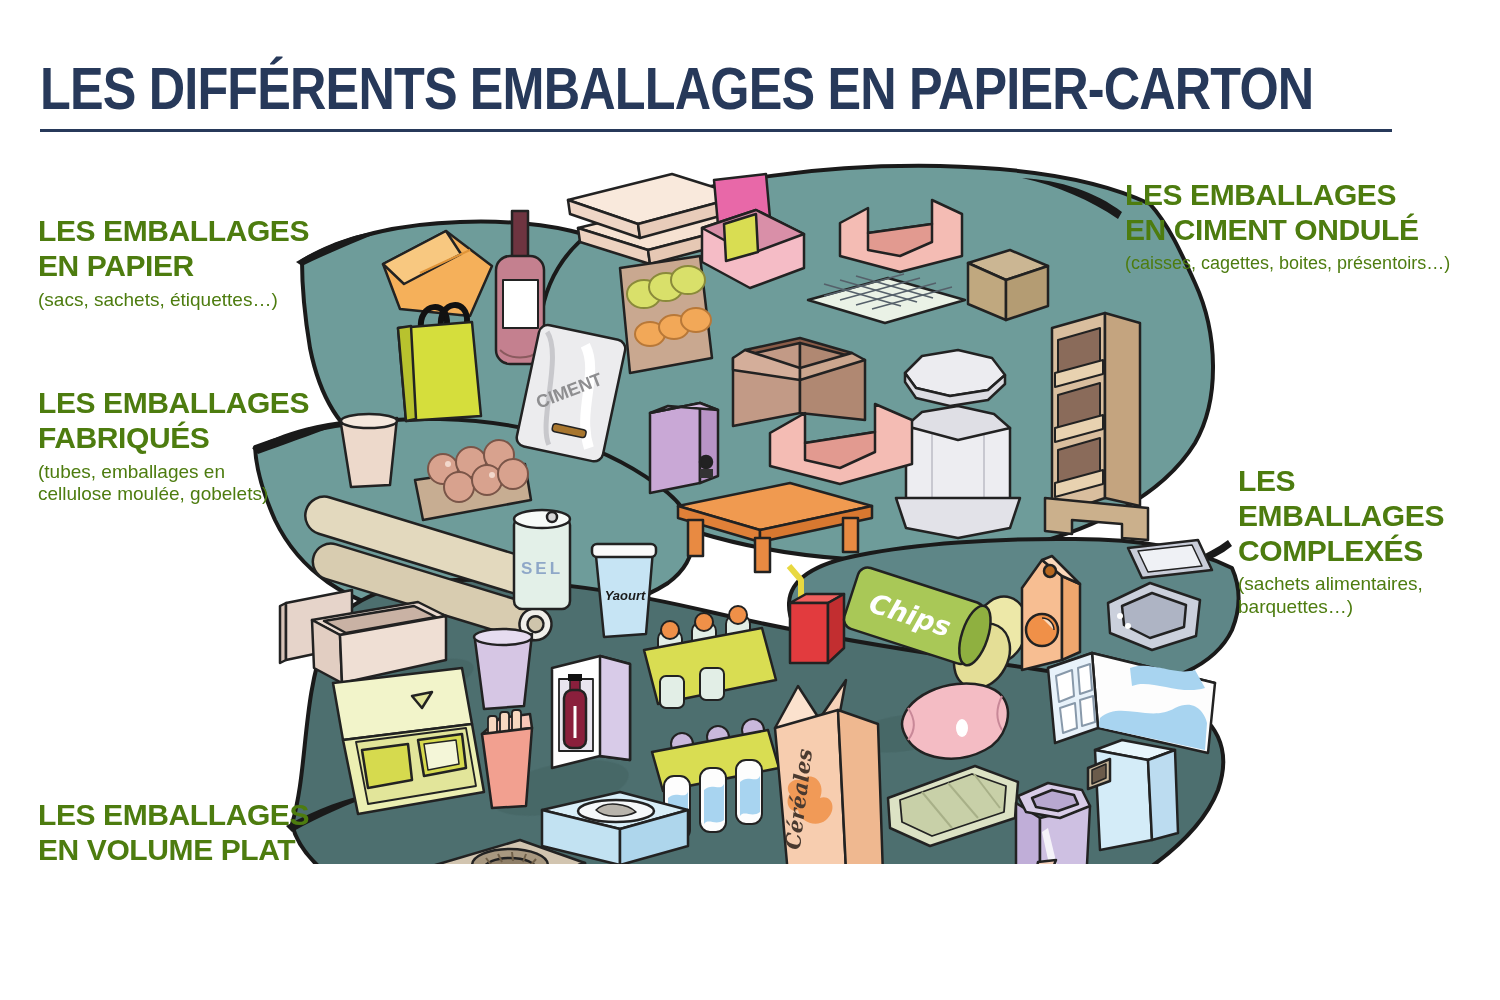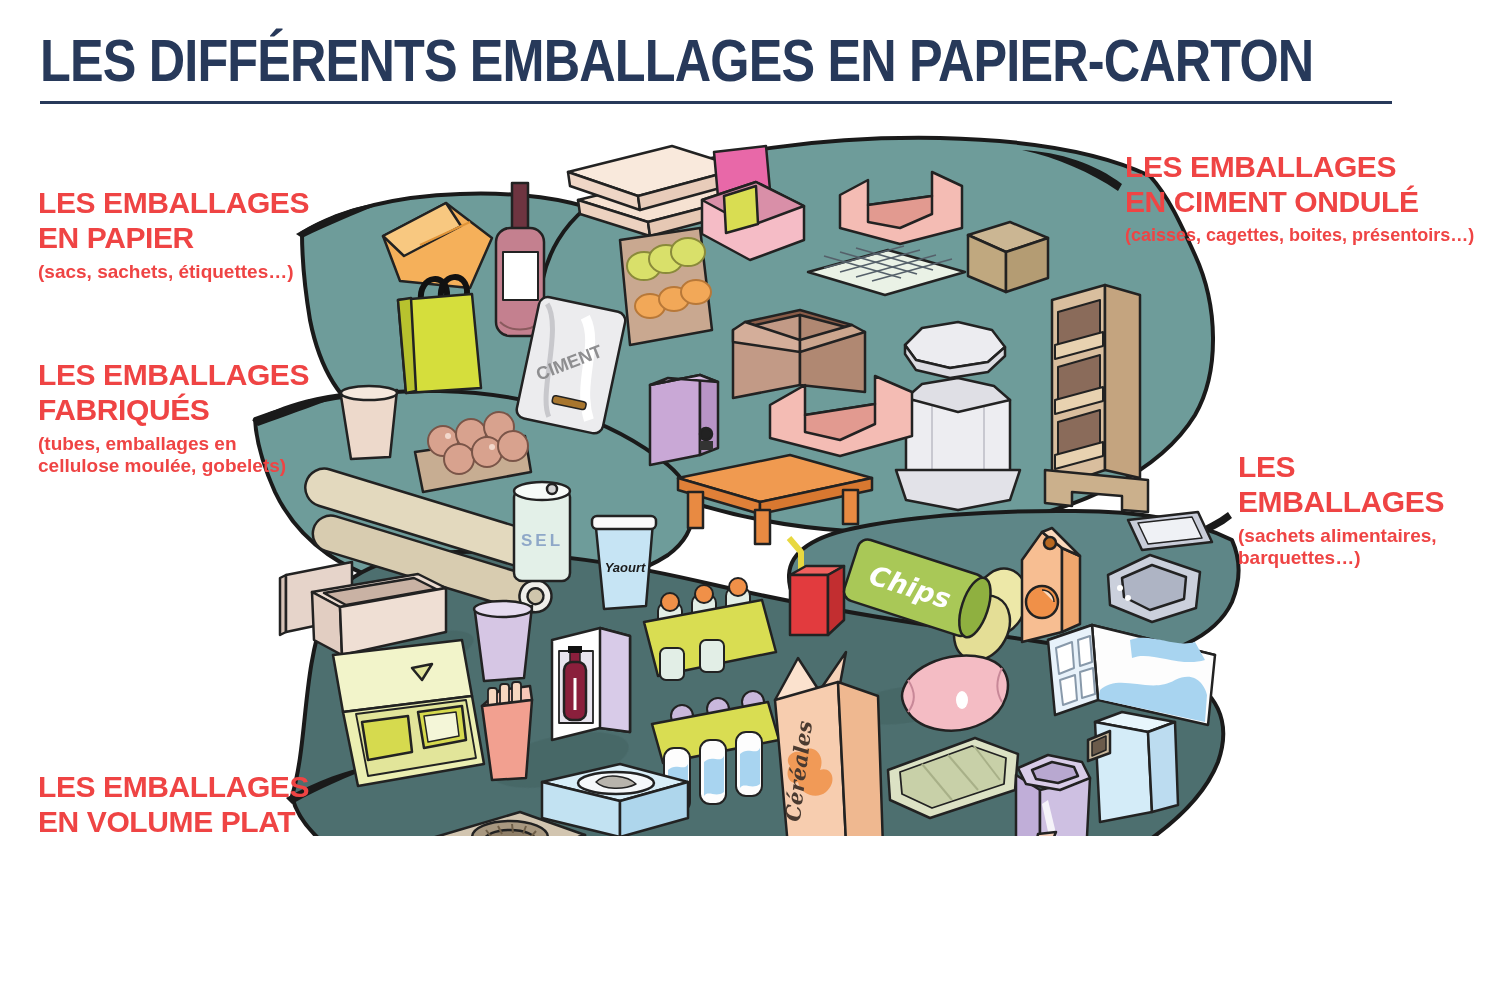--- a/index.html
+++ b/index.html
@@ -1,31 +1,31 @@
 <!DOCTYPE html>
 <html><head>
 <meta charset="utf-8">
 <style>
   html,body{margin:0;padding:0;background:#ffffff;}
   .stage{position:relative;width:1500px;height:836px;background:#ffffff;overflow:hidden;
-         font-family:"Liberation Sans",sans-serif;}
+         font-family:"Liberation Sans",sans-serif;margin-top:28px;}
   .title{position:absolute;left:40px;top:26px;font-size:60px;font-weight:bold;color:#27395A;
          letter-spacing:-1px;white-space:nowrap;transform:scaleX(.84);transform-origin:left top;}
   .rule{position:absolute;left:40px;top:101px;width:1352px;height:3px;background:#27395A;}
   .illustration{position:absolute;left:0;top:0;z-index:1;}
-  .cat{position:absolute;z-index:2;color:#ef4444;}
+  .cat{position:absolute;z-index:2;color:#4d7c0f;}
   .cat .name{font-size:30px;font-weight:bold;line-height:1.16;letter-spacing:-0.4px;}
   .cat .name .ln{display:block;}
-  .cat .sub{font-size:19px;font-weight:bold;margin-top:5px;line-height:1.18;}
+  .cat .sub{font-size:19px;font-weight:normal;margin-top:5px;line-height:1.18;}
   #cat-papier{left:38px;top:186px;}
   #cat-volume{left:38px;top:358px;}
   #cat-volume .sub{max-width:250px;}
   #cat-ondule{left:1125px;top:150px;}
   #cat-ondule .sub{font-size:18px;}
-  #cat-complexes{left:1238px;top:450px;}
+  #cat-complexes{left:1238px;top:436px;}
   #cat-complexes .sub{max-width:215px;}
   #cat-plat{left:38px;top:770px;}
 </style>
 </head>
 <body>
 
 <div class="stage">
 
   <div class="title">LES DIFFÉRENTS EMBALLAGES EN PAPIER-CARTON</div>
   <div class="rule"></div>
@@ -51,20 +51,21 @@
       <span class="ln">LES EMBALLAGES</span>
       <span class="ln">EN CIMENT ONDULÉ</span>
     </div>
     <div class="sub">(caisses, cagettes, boites, présentoirs…)</div>
   </div>
 
   <div class="cat" id="cat-complexes">
     <div class="name">
       <span class="ln">LES</span>
       <span class="ln">EMBALLAGES</span>
+      <span class="ln">COMPLEXÉS</span>
     </div>
     <div class="sub">(sachets alimentaires, barquettes…)</div>
   </div>
 
   <div class="cat" id="cat-plat">
     <div class="name">
       <span class="ln">LES EMBALLAGES</span>
       <span class="ln">EN VOLUME PLAT</span>
     </div>
   </div>

